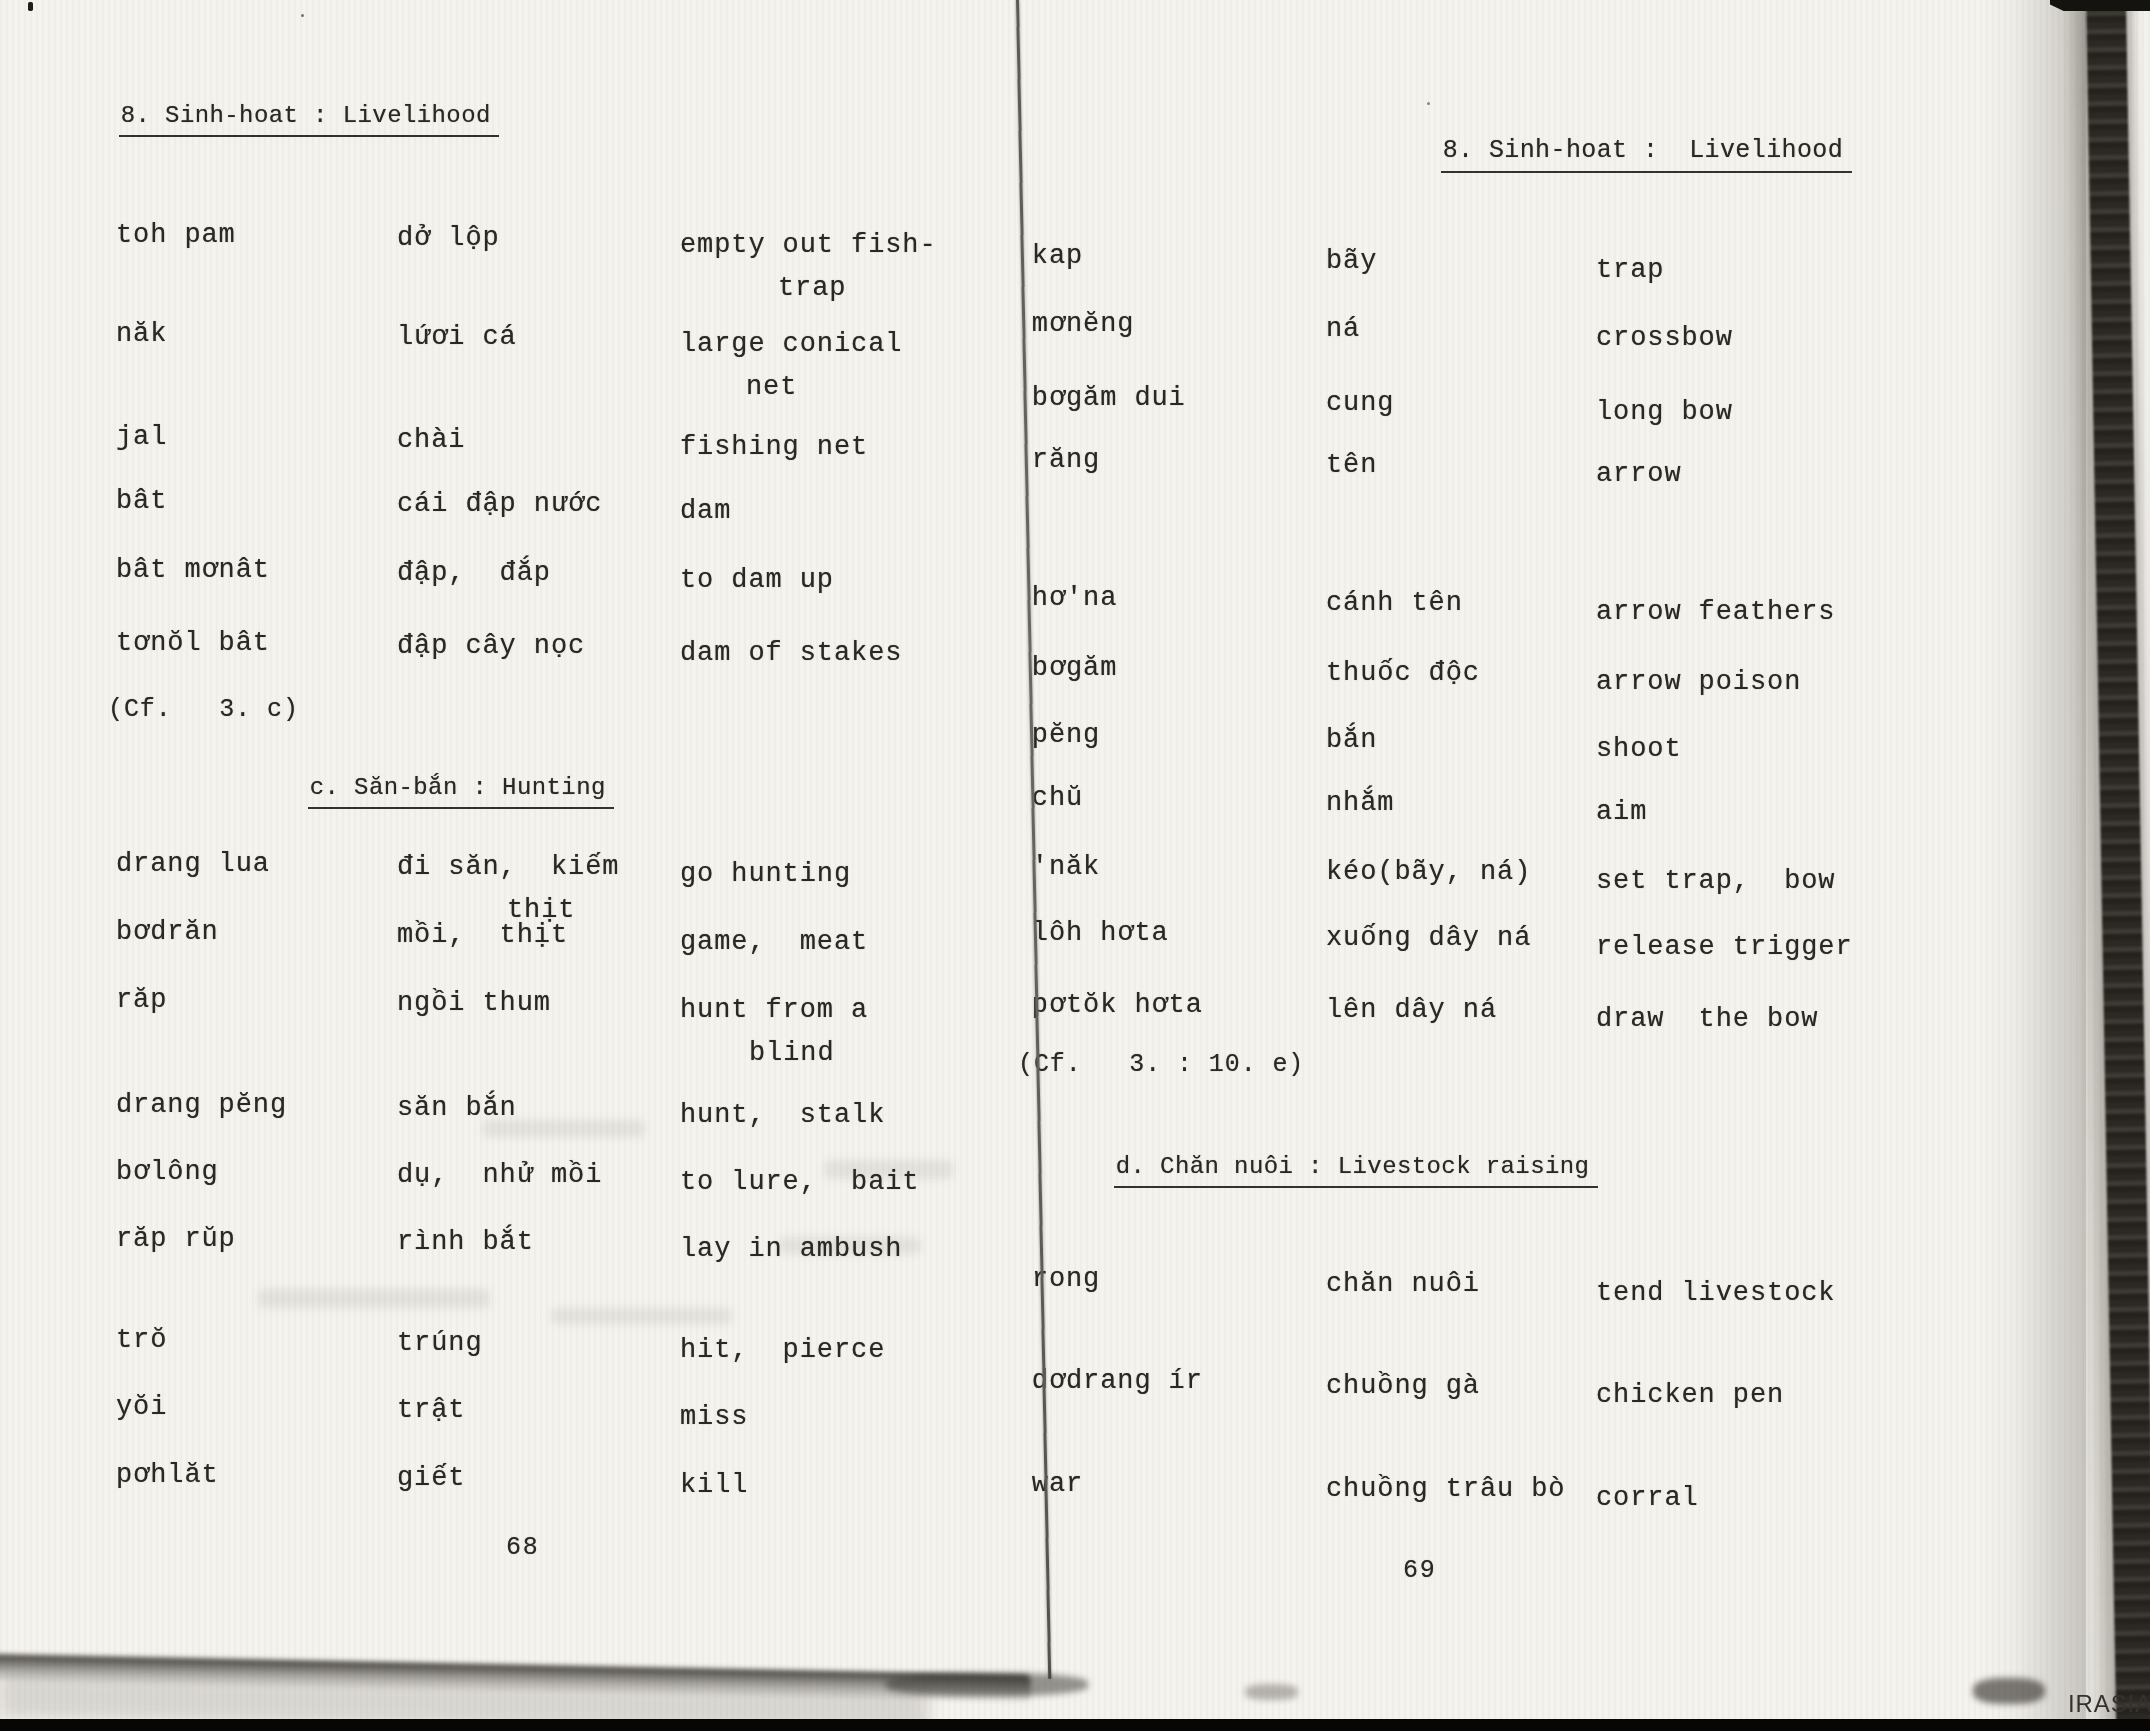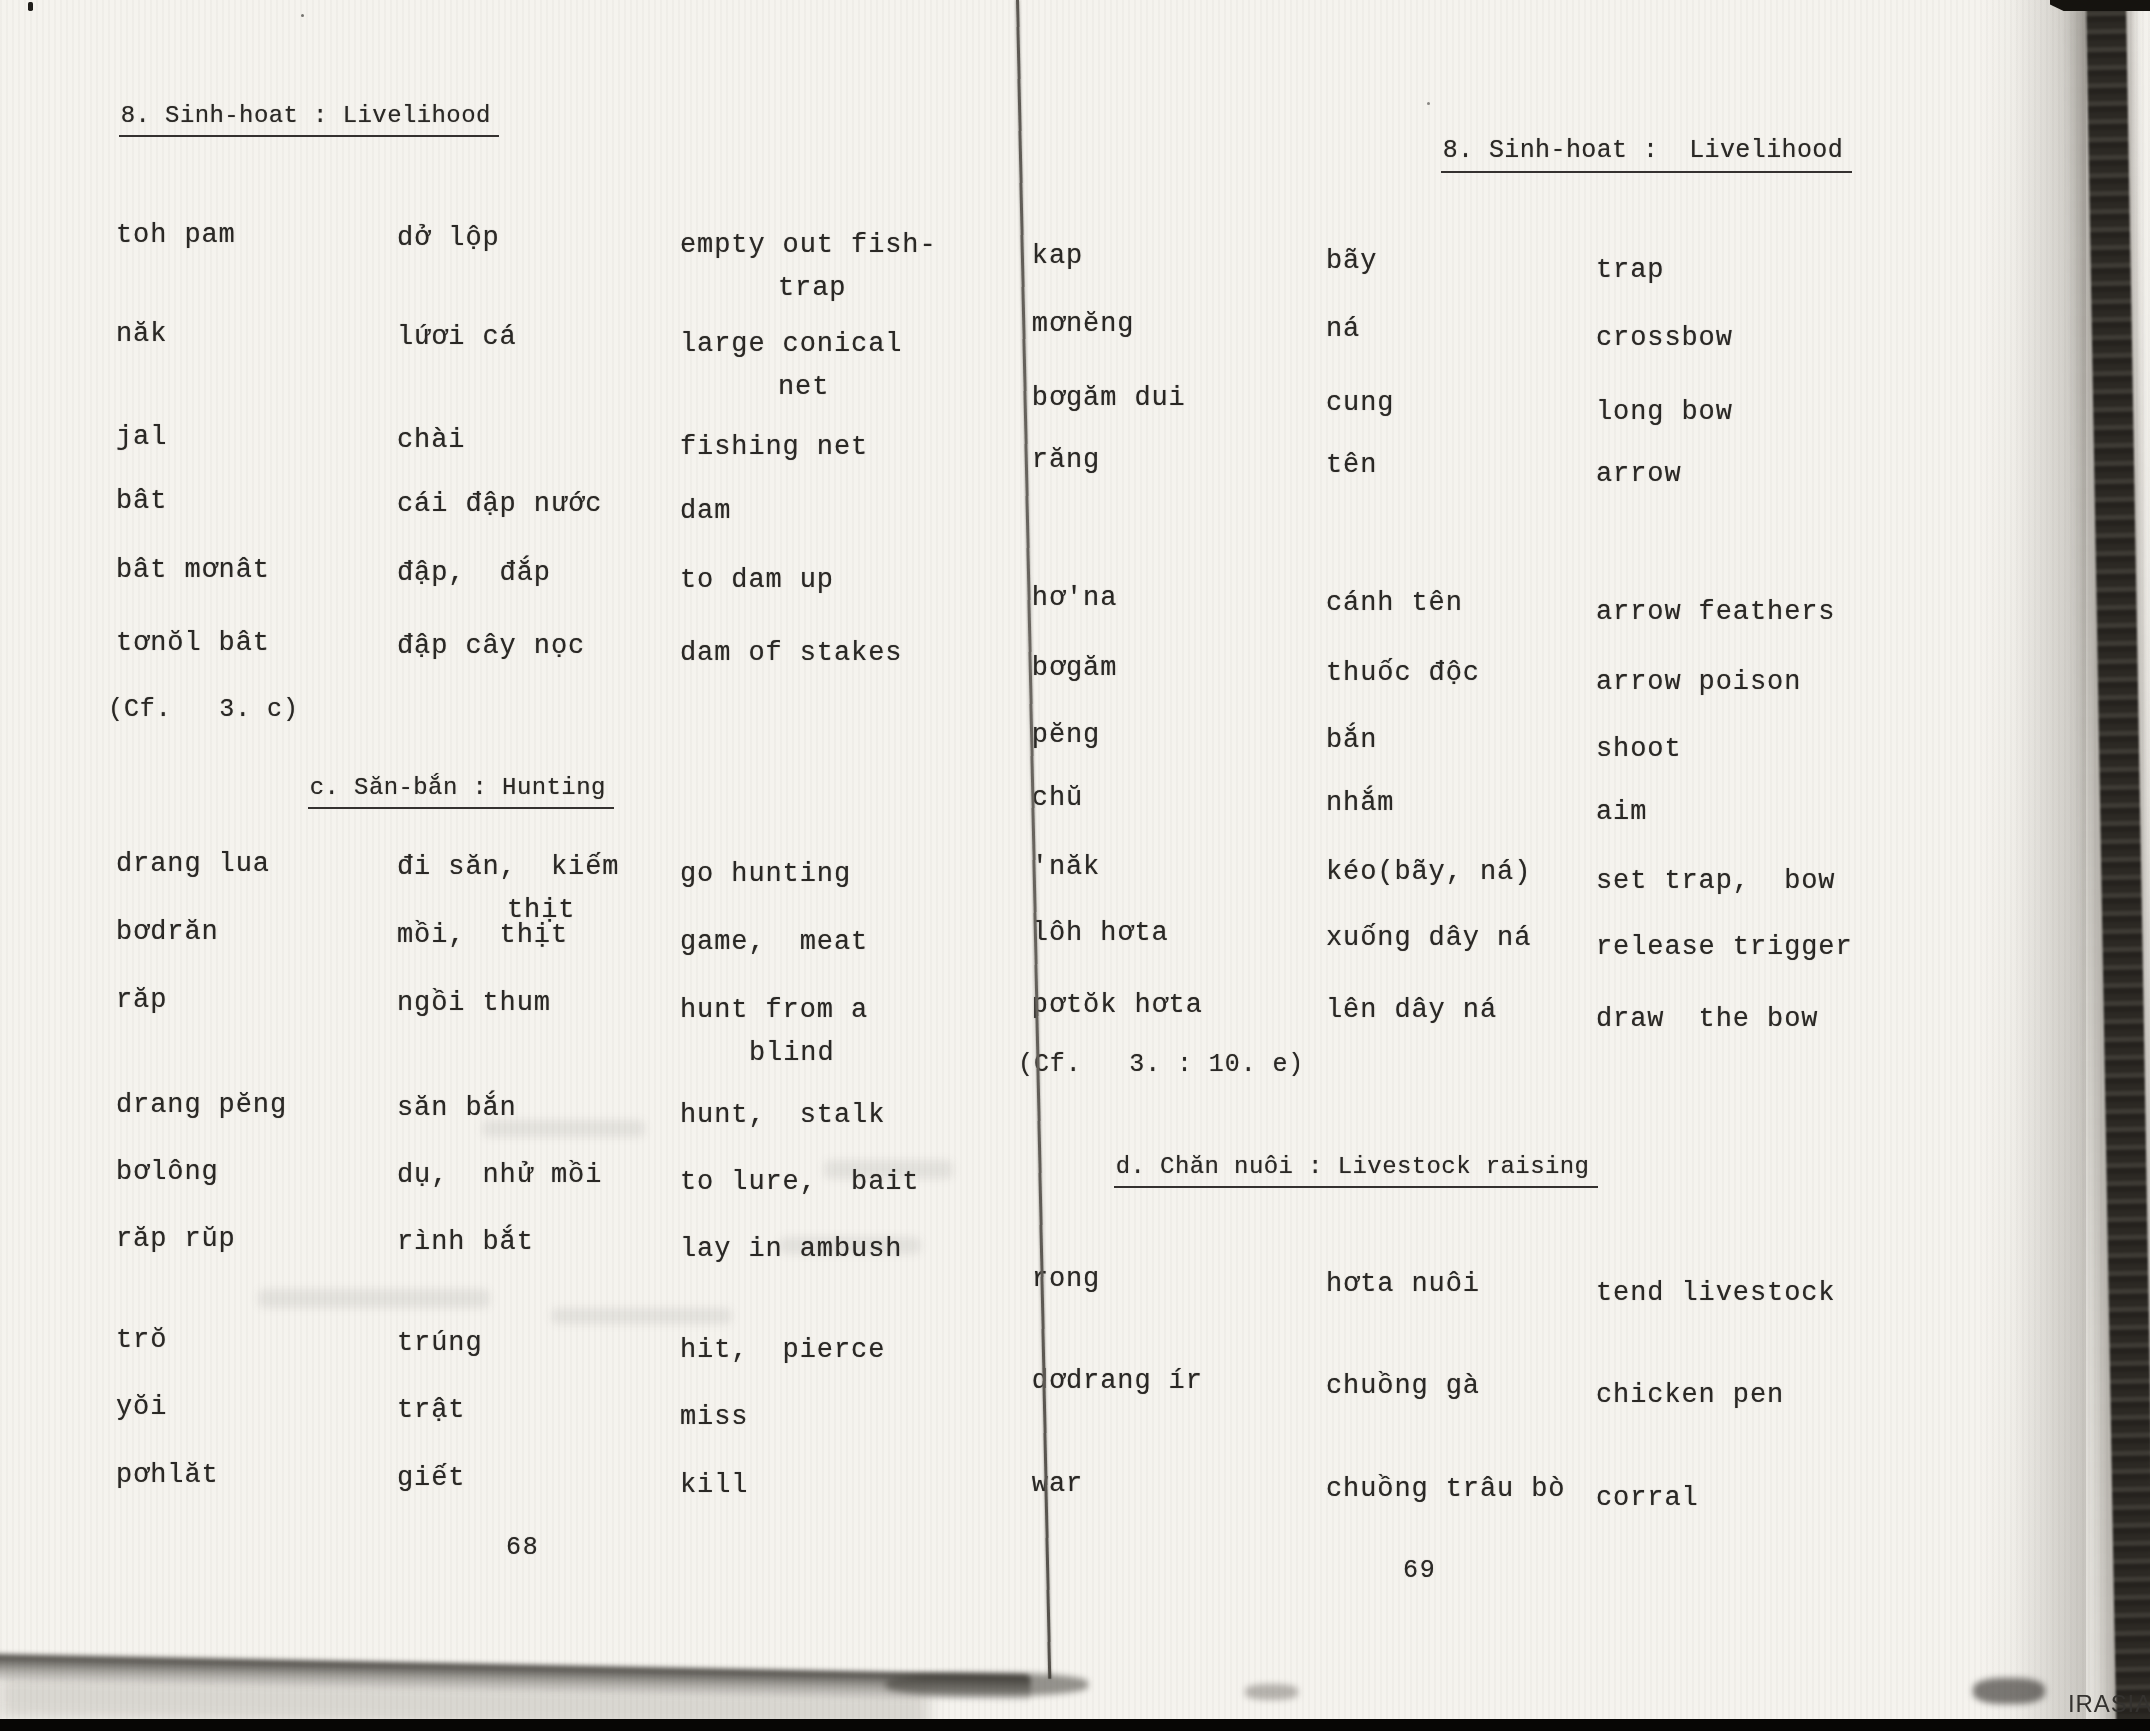--- a/index.html
+++ b/index.html
@@ -53,21 +53,21 @@
   #lp-hunt .r3{top:1088px}#lp-hunt .r4{top:1155px}#lp-hunt .r5{top:1222px}
   #lp-hunt .r6{top:1323px}#lp-hunt .r7{top:1390px}#lp-hunt .r8{top:1458px}
   #rp-weap .r0{top:239px}#rp-weap .r1{top:307px}#rp-weap .r2{top:381px}
   #rp-weap .r3{top:443px}#rp-weap .r4{top:581px}#rp-weap .r5{top:651px}
   #rp-weap .r6{top:718px}#rp-weap .r7{top:781px}#rp-weap .r8{top:850px}
   #rp-weap .r9{top:916px}#rp-weap .r10{top:988px}
   #rp-live .r0{top:1262px}#rp-live .r1{top:1364px}#rp-live .r2{top:1467px}
 
   
   #lp-fish .r0 .eng .l2{margin-left:98px;}
-  #lp-fish .r1 .eng .l2{margin-left:98px;}
+  #lp-fish .r1 .eng .l2{margin-left:66px;}
   #lp-hunt .r0 .viet .l2{margin-left:110px;}
   #lp-hunt .r2 .eng .l2{margin-left:69px;}
 
   .cf{position:absolute;font-size:25px;white-space:pre;letter-spacing:0.9px;}
   .cf-left{left:108px;top:695px;}
   .cf-right{left:0px;top:1050px;}
 
   .pagenum{position:absolute;font-size:25px;letter-spacing:1.7px;}
   .pn-left{left:506px;top:1533px;}
   .pn-right{left:385px;top:1556px;}
@@ -280,21 +280,21 @@
           <span class="cell term">pơtŏk hơta</span>
           <span class="cell viet">lên dây ná</span>
           <span class="cell eng">draw  the bow</span>
         </div>
       </div>
     <div class="cf cf-right">(Cf.   3. : 10. e)</div>
     <div class="hdr hdr-live">d. Chăn nuôi : Livestock raising</div>
     <div id="rp-live">
         <div class="row r0">
           <span class="cell term">rong</span>
-          <span class="cell viet">hơta nuôi</span>
+          <span class="cell viet">chăn nuôi</span>
           <span class="cell eng">tend livestock</span>
         </div>
         <div class="row r1">
           <span class="cell term">dơdrang ír</span>
           <span class="cell viet">chuồng gà</span>
           <span class="cell eng">chicken pen</span>
         </div>
         <div class="row r2">
           <span class="cell term">war</span>
           <span class="cell viet">chuồng trâu bò</span>

